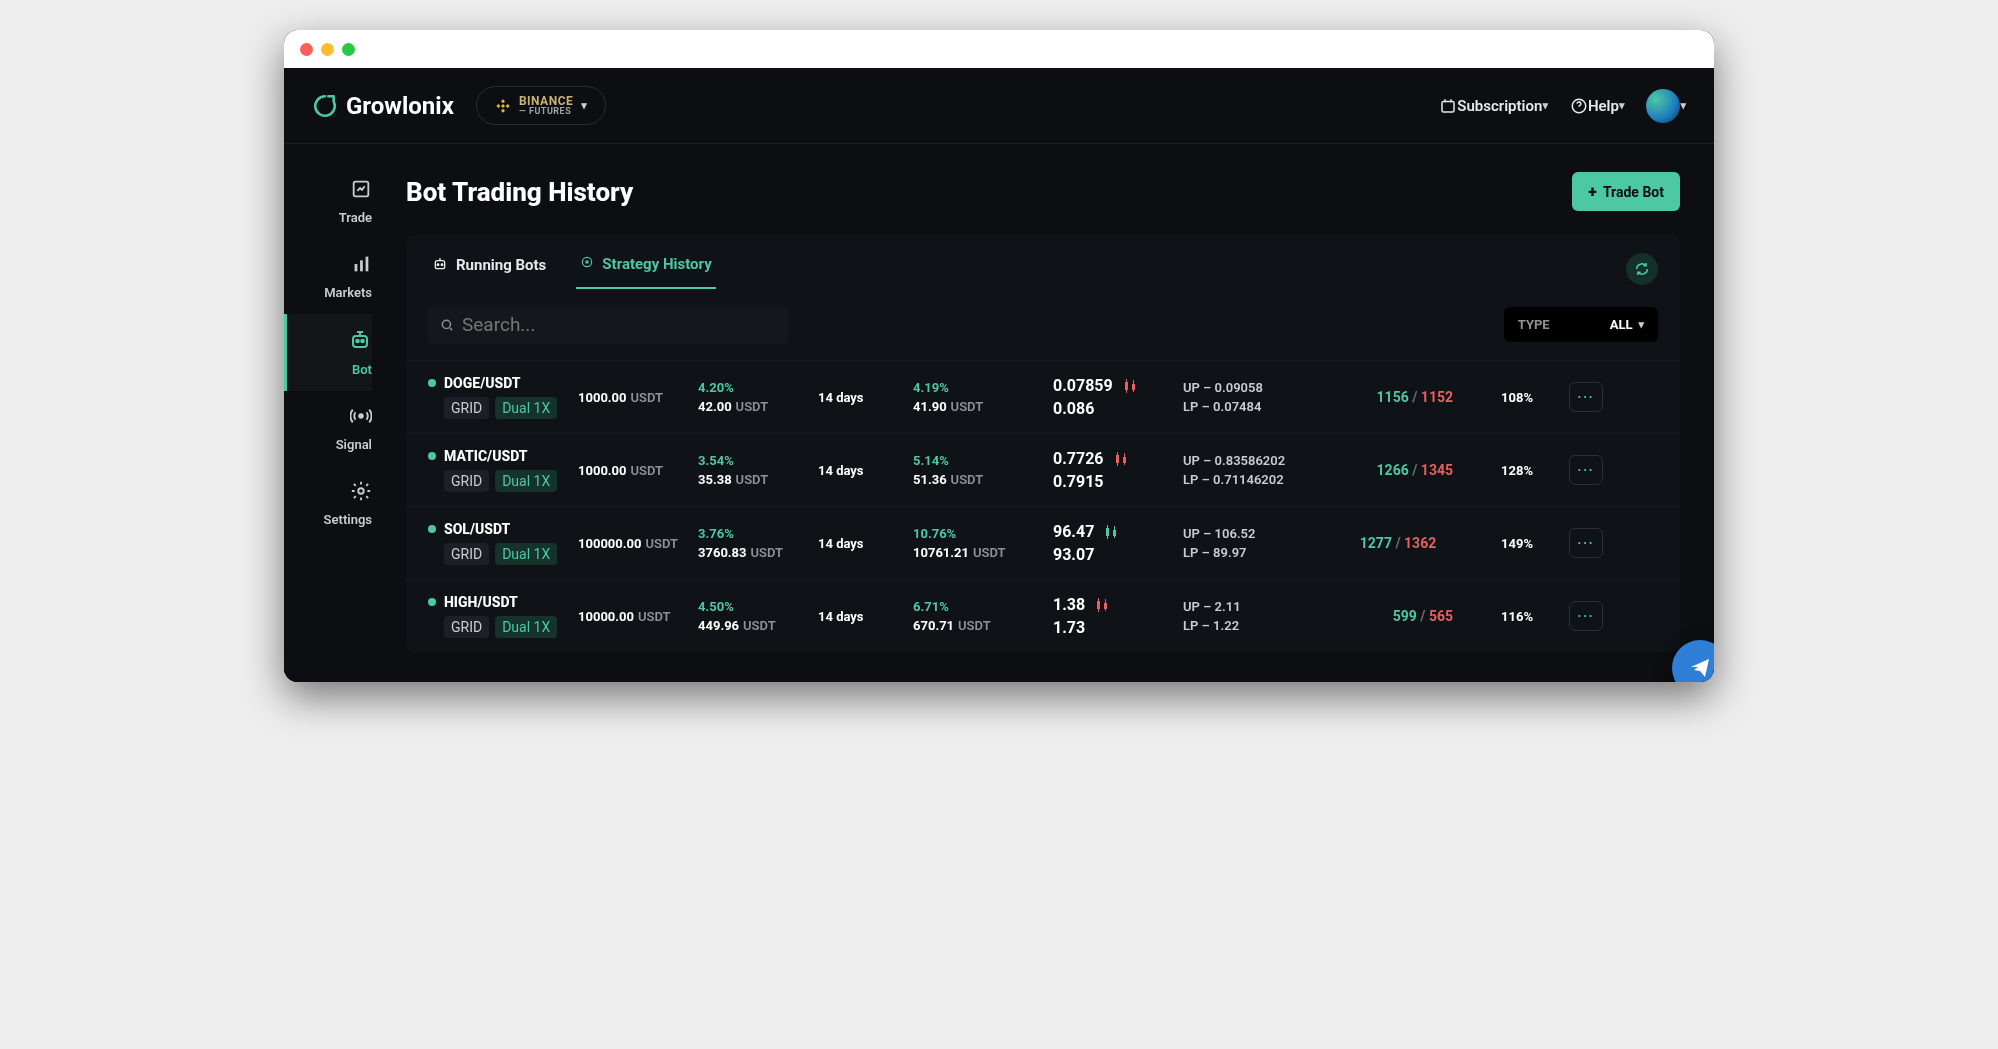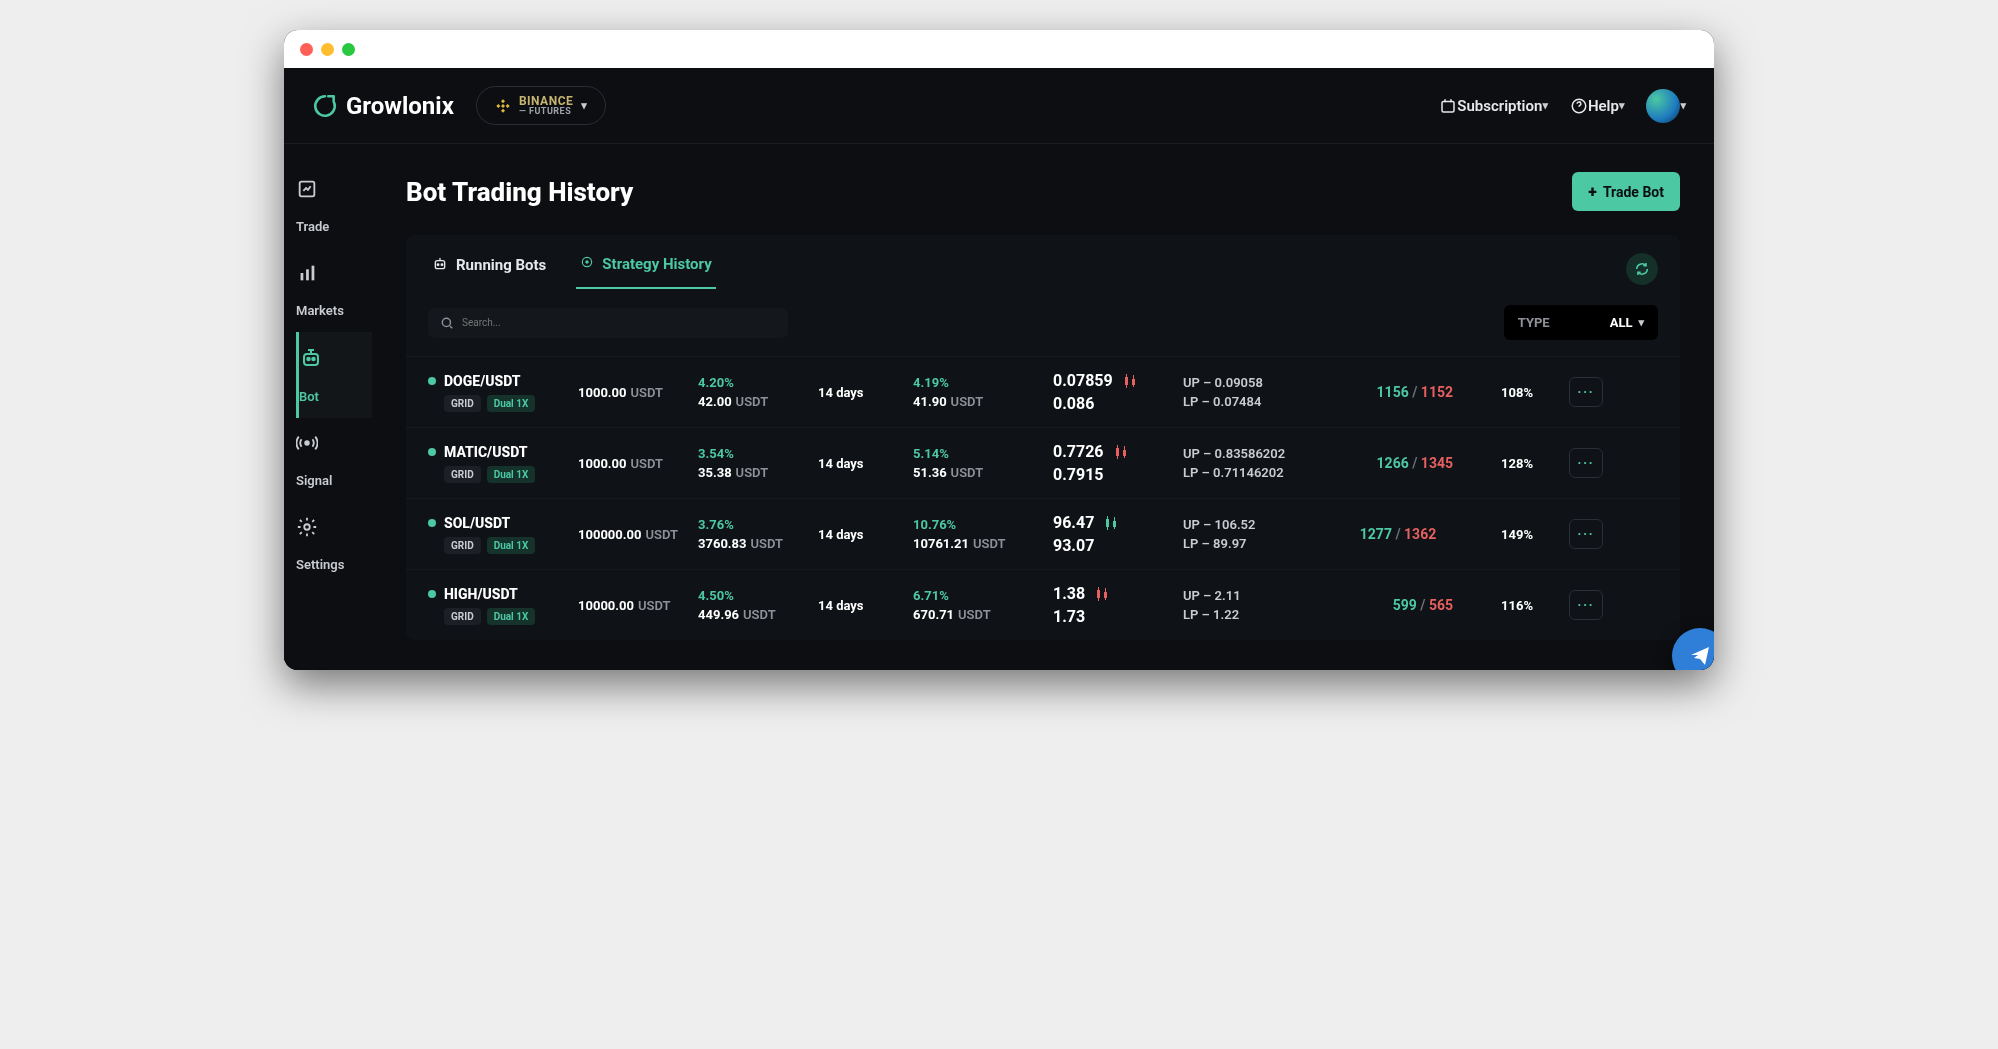--- a/index.html
+++ b/index.html
@@ -11,46 +11,46 @@
 .app { display:flex; flex-direction:column; background:#0c0e11; }
 .topbar { display:flex; align-items:center; padding:18px 28px; gap:22px; border-bottom:1px solid #1a1d22;}
 .logo-wrap { display:flex; align-items:center; gap:8px; color:#fff; font-size:24px; font-weight:700;}
 .logo-mark svg { display:block; }
 .exchange-pill { display:flex; align-items:center; gap:8px; border:1px solid #2a2e36; border-radius:24px; padding:8px 18px; color:#c7b470; font-size:12px; font-weight:700; letter-spacing:.5px; cursor:pointer;}
 .topbar-spacer { flex:1; }
 .top-item { display:flex; align-items:center; color:#e6e8eb; font-size:15px; font-weight:600; cursor:pointer; }
 .avatar { width:34px; height:34px; border-radius:50%; background: radial-gradient(circle at 30% 30%, #4cc8a3 0%, #1e7bbf 60%, #0a2e52 100%); }
 .body { display:flex; }
 .sidebar { width:88px; background:#0c0e11; display:flex; flex-direction:column; padding-top:20px; }
-.nav-item { display:flex; flex-direction:column; align-items:flex-start; gap:16px; color:#c9ccd1; font-size:13px; font-weight:600; padding:14px 0; cursor:pointer;margin-left:12px; }
+.nav-item { display:flex; flex-direction:column; align-items:flex-end; gap:7px; color:#c9ccd1; font-size:13px; font-weight:600; padding:14px 0; cursor:pointer; }
 .nav-item.active { color:#4cc8a3; background:#131619; border-left:3px solid #4cc8a3; }
 .nav-icon { color:inherit; }
 .content { flex:1; padding:28px 34px 30px 34px; }
 .page-header { display:flex; align-items:center; justify-content:space-between; margin-bottom:24px; }
 .page-title { color:#fff; font-size:26px; font-weight:800; }
 .create-btn { background:#4cc8a3; color:#0c0e11; border:none; border-radius:6px; padding:10px 16px; font-size:14px; font-weight:700; display:flex; align-items:center; gap:6px; cursor:pointer; }
 .panel { background:#0f1216; border-radius:8px; padding:0; }
 .tabs-row { display:flex; align-items:center; padding:14px 22px 0 22px; gap:26px; position:relative;}
 .tab { display:flex; gap:8px; color:#e6e8eb; font-size:15px; font-weight:700; padding:6px 4px 14px 4px; cursor:pointer; }
 .tab.active { color:#4cc8a3; border-bottom:2px solid #4cc8a3; }
 .refresh-btn { margin-left:auto; width:32px; height:32px; border-radius:50%; background:#152f29; display:flex; align-items:center; justify-content:center; color:#4cc8a3; cursor:pointer; }
 .filter-row { display:flex; align-items:center; padding:16px 22px; gap:14px; }
 .search-box { display:flex; align-items:center; gap:8px; background:#14171c; border-radius:6px; padding:8px 12px; width:360px; }
-.search-box input { background:transparent; border:none; outline:none; color:#ffffff; font-size:10px; flex:1; }
+.search-box input { background:transparent; border:none; outline:none; color:#ffffff; font-size:19px; flex:1; }
 .type-select { margin-left:auto; display:flex; align-items:center; gap:60px; background:#000000; border-radius:6px; padding:10px 14px; color:#d6d8db; font-size:13px; font-weight:700; cursor:pointer; }
 .table { width:100%; }
 .thead, .trow { display:grid; grid-template-columns: 150px 120px 120px 95px 140px 130px 160px 110px 80px 70px; align-items:center; padding:14px 22px; }
 .thead { color:#9ea2a9; font-size:12px; font-weight:700; letter-spacing:.3px; }
 .trow { border-top:1px solid #171a1f; }
 .market-cell { display:flex; flex-direction:column; gap:6px; }
 .market-row1 { display:flex; align-items:center; gap:8px; }
 .status-dot { width:8px; height:8px; border-radius:50%; background:#4cc8a3; }
 .market-name { color:#fff; font-size:14px; font-weight:800; }
 .badges { display:flex; gap:6px; padding-left:16px;}
-.badge { font-size:10px; font-weight:700; padding:3px 7px; border-radius:4px; }
+.badge { font-size:14px; font-weight:400; padding:3px 7px; border-radius:4px; }
 .badge.grid { background:#1c2026; color:#c9ccd1; }
 .badge.dual { background:#15332b; color:#4cc8a3; }
 .cell { display:flex; flex-direction:column; gap:4px; font-size:13px; }
 .num { color:#fff; font-weight:700; }
 .unit { color:#8e9298; font-weight:600; margin-left:4px; }
 .green { color:#4cc8a3; font-weight:700; }
 .red { color:#e66060; font-weight:700; }
 .muted { color:#c9ccd1; font-weight:600; }
 .exit-cell { display:flex; align-items:flex-start; gap:10px; }
 .exit-nums { display:flex; flex-direction:column; gap:4px; }

